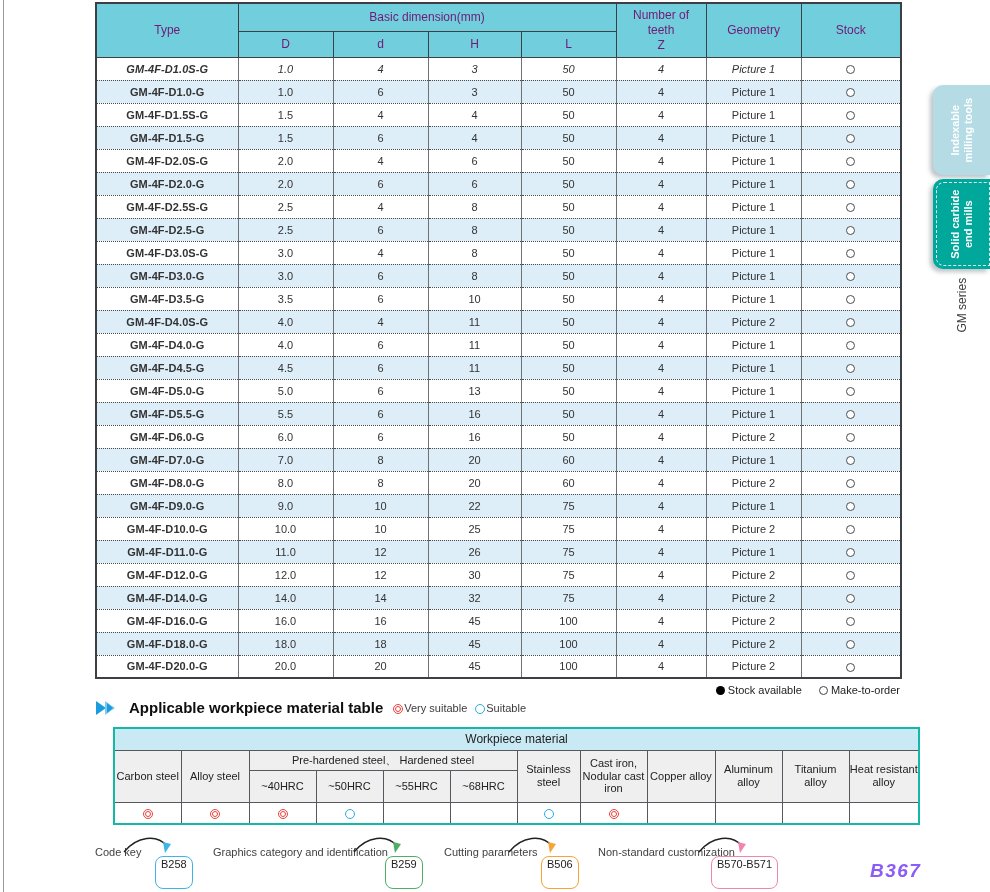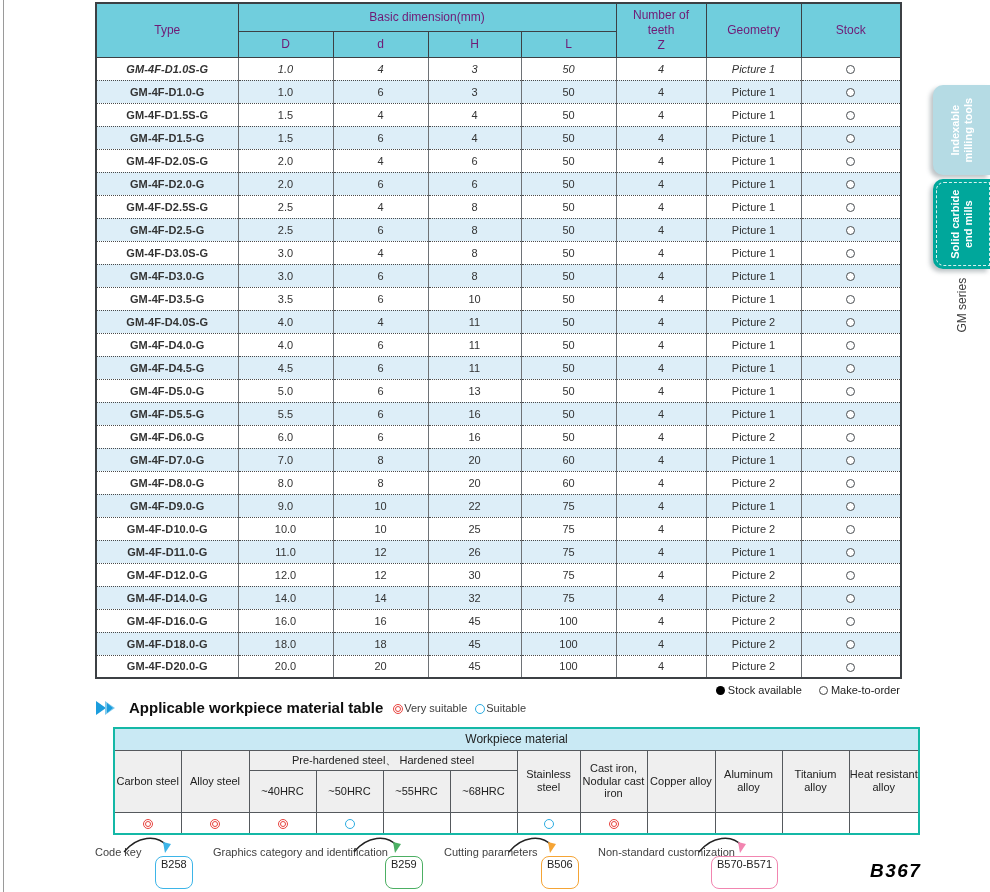--- a/index.html
+++ b/index.html
@@ -35,29 +35,29 @@
   .sym.very::after { content:""; position:absolute; inset:1px; border:1.5px solid #e8433e; border-radius:50%; }
   .sym.suitable { border:1.6px solid #2bace2; }
   .legend-item .sym { margin-right:1px; }
 
   
   table.wp { position:absolute; left:113px; top:727px; width:805px; border-collapse:collapse; table-layout:fixed; border:2px solid #14b8a6; }
   table.wp td { border:1px solid #55595d; text-align:center; vertical-align:middle; }
   td.wp-title { background:#c9e9f4; height:22px; font-size:12px; color:#1d1d1d; }
   td.wp-h { background:#efefef; font-size:11px; line-height:1.15; color:#222; padding:1px 0; }
   tr.wp-group td { height:20px; }
-  tr.wp-sub td { height:42px; }
+  tr.wp-sub td { height:32px; }
   tr.wp-sym td { height:22px; background:#fff; }
 
   
   .ref { position:absolute; height:42px; }
   .ref-label { position:absolute; left:0; top:9px; font-size:11px; color:#3f3f3f; white-space:nowrap; }
   .badge { position:absolute; font-size:11px; color:#222; border:1.5px solid #999; border-radius:8px; padding:1px 5px 18px 5px; background:#fff; white-space:nowrap; }
   .arrow-svg { position:absolute; overflow:visible; }
-  .page-num { position:absolute; left:870px; top:860px; font-size:19px; font-style:italic; font-weight:600; color:#000000; letter-spacing:1.5px; }
+  .page-num { position:absolute; left:870px; top:860px; font-size:19px; font-style:italic; font-weight:600; color:#8b5cf6; letter-spacing:1.5px; }
 
   
   .side-tab { position:absolute; left:933px; width:57px; height:90px; border-radius:10px 0 0 10px; display:flex; align-items:center; justify-content:center; box-shadow:-3px 3px 4px rgba(110,125,130,.45); }
   .side-tab.inactive { background:#b5dbe4; }
   .side-tab.active { background:#00a79b; }
   .side-tab .dash { position:absolute; inset:3px 0 3px 3px; border:1px dashed rgba(255,255,255,.85); border-radius:8px 0 0 8px; pointer-events:none; }
   .vtext { transform:rotate(-90deg); width:84px; text-align:center; font-size:11px; font-weight:bold; color:#fff; line-height:1.2; flex:none; }
   .gm-series { position:absolute; left:938px; top:274px; width:48px; height:62px; display:flex; align-items:center; justify-content:center; }
   .gm-series .vtext { color:#3c3c3c; font-weight:normal; font-size:12px; width:70px; }
 </style>

